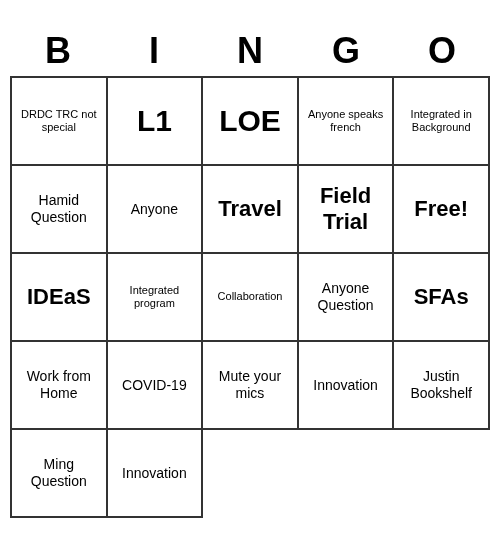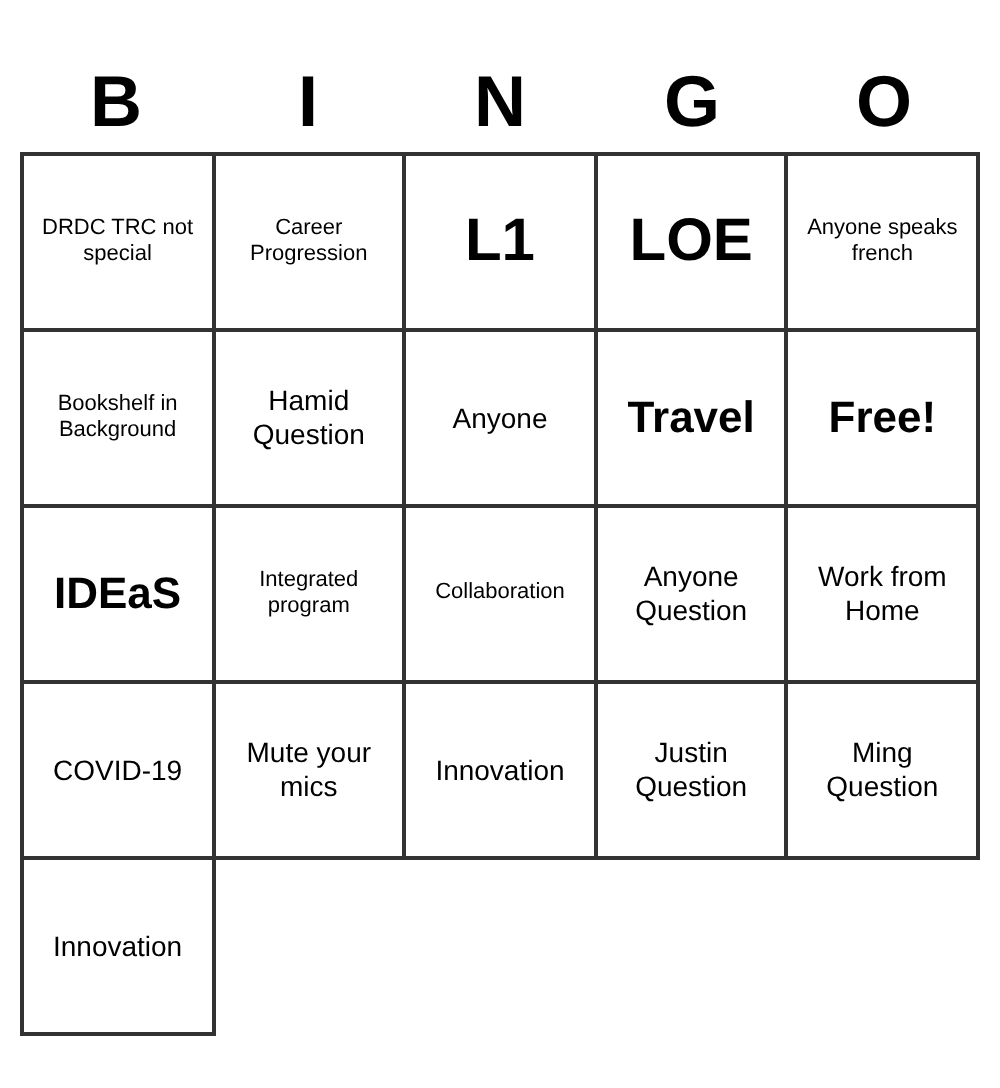--- a/index.html
+++ b/index.html
@@ -62,72 +62,75 @@
       <div class="bingo-header-cell">I</div>
       <div class="bingo-header-cell">N</div>
       <div class="bingo-header-cell">G</div>
       <div class="bingo-header-cell">O</div>
     </div>
   <div class="bingo-grid">
   <div class="bingo-cell">
         <span class="size-small">DRDC TRC not special</span>
       </div>
       <div class="bingo-cell">
-        <span class="size-small">Career Progression</span>
-      </div>
-      <div class="bingo-cell">
         <span class="size-xlarge">L1</span>
       </div>
       <div class="bingo-cell">
         <span class="size-xlarge">LOE</span>
       </div>
       <div class="bingo-cell">
         <span class="size-small">Anyone speaks french</span>
       </div>
       <div class="bingo-cell">
-        <span class="size-small">Bookshelf in Background</span>
+        <span class="size-small">Integrated in Background</span>
       </div>
       <div class="bingo-cell">
         <span class="size-medium">Hamid Question</span>
       </div>
       <div class="bingo-cell">
         <span class="size-medium">Anyone</span>
       </div>
       <div class="bingo-cell">
         <span class="size-large">Travel</span>
+      </div>
+      <div class="bingo-cell">
+        <span class="size-large">Field Trial</span>
       </div>
       <div class="bingo-cell">
         <span class="size-large">Free!</span>
       </div>
       <div class="bingo-cell">
         <span class="size-large">IDEaS</span>
       </div>
       <div class="bingo-cell">
         <span class="size-small">Integrated program</span>
       </div>
       <div class="bingo-cell">
         <span class="size-small">Collaboration</span>
       </div>
       <div class="bingo-cell">
         <span class="size-medium">Anyone Question</span>
       </div>
       <div class="bingo-cell">
+        <span class="size-large">SFAs</span>
+      </div>
+      <div class="bingo-cell">
         <span class="size-medium">Work from Home</span>
       </div>
       <div class="bingo-cell">
         <span class="size-medium">COVID-19</span>
       </div>
       <div class="bingo-cell">
         <span class="size-medium">Mute your mics</span>
       </div>
       <div class="bingo-cell">
         <span class="size-medium">Innovation</span>
       </div>
       <div class="bingo-cell">
-        <span class="size-medium">Justin Question</span>
+        <span class="size-medium">Justin Bookshelf</span>
       </div>
       <div class="bingo-cell">
         <span class="size-medium">Ming Question</span>
       </div>
       <div class="bingo-cell">
         <span class="size-medium">Innovation</span>
       </div>
     </div>
 </div>
 

